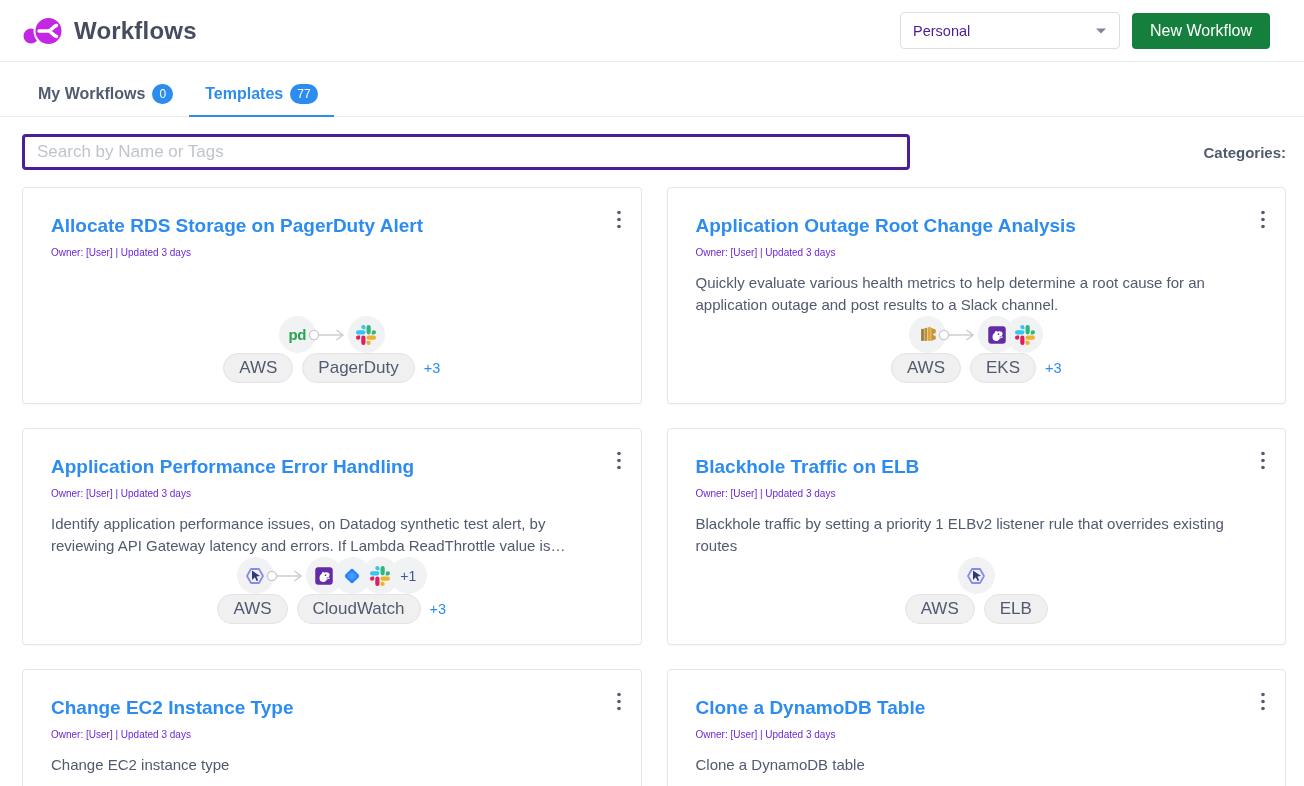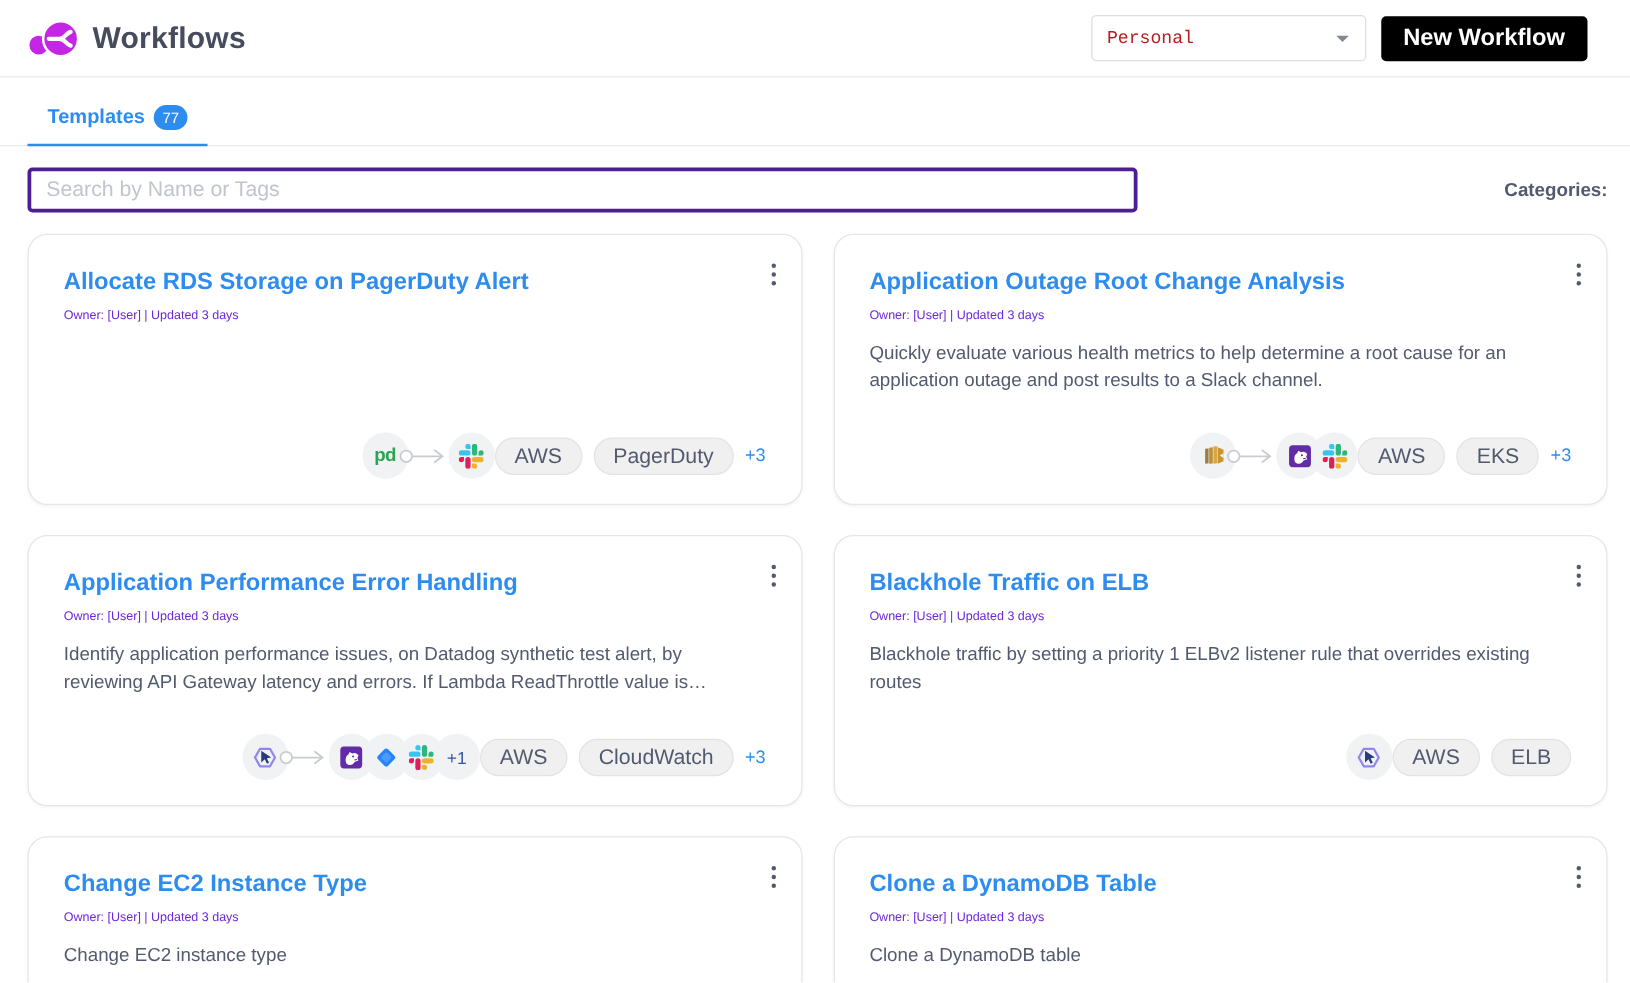--- a/index.html
+++ b/index.html
@@ -16,27 +16,27 @@
     padding: 0 34px 0 22px;
     border-bottom: 1px solid #e8eaec;
   }
   .brand { display: flex; align-items: center; gap: 10px; }
   .brand h1 { font-size: 24px; font-weight: 700; color: #464c5e; letter-spacing: .2px; }
   .topbar-right { margin-left: auto; display: flex; align-items: center; gap: 12px; }
   .select {
     display: flex; align-items: center; justify-content: space-between;
     border: 1px solid #dcdee2; border-radius: 4px;
     background: #fff; height: 37px; padding: 0 12px;
-    font-size: 14.5px; color: #b91c1c; cursor: pointer; font-family: Liberation Mono, monospace;
+    font-size: 14.5px; color: #4c1d95; cursor: pointer;
   }
   .select .caret { margin-left: 8px; }
   .workspace-select { width: 220px; }
   .btn-primary {
-    background: #000000; color: #fff; border: none; border-radius: 4px;
-    height: 36px; padding: 0 18px; font-size: 19px; font-weight: 700;
+    background: #15803d; color: #fff; border: none; border-radius: 4px;
+    height: 36px; padding: 0 18px; font-size: 16px; font-weight: 400;
     font-family: inherit; cursor: pointer;
   }
   
   .tabs {
     display: flex; align-items: flex-end;
     padding: 14px 22px 0 22px;
     border-bottom: 1px solid #e8eaec;
   }
   .tab {
     display: flex; align-items: center; gap: 7px;
@@ -72,21 +72,21 @@
   
   .grid {
     display: grid; grid-template-columns: 1fr 1fr;
     gap: 24px 25px;
     padding: 17px 18px 0 22px;
   }
   .card {
     position: relative;
     background: #fff;
     border: 1px solid #e3e6ea;
-    border-radius: 16px;
+    border-radius: 4px;
     box-shadow: 0 1px 2px rgba(0,0,0,.04);
     height: 217px;
     padding: 26px 28px 20px 28px;
     display: flex; flex-direction: column;
   }
   .kebab {
     position: absolute; top: 16px; right: 14px;
     background: none; border: none; cursor: pointer; padding: 6px;
   }
   .card-title {
@@ -94,21 +94,21 @@
     cursor: pointer; padding-right: 30px; line-height: 1.25;
   }
   .card-meta { margin-top: 9px; font-size: 10px; color: #6d28d9; }
   .card-desc {
     margin-top: 14px; font-size: 15px; color: #515a6e; line-height: 22px;
     display: -webkit-box; -webkit-line-clamp: 2; -webkit-box-orient: vertical;
     overflow: hidden;
   }
   .card-footer {
     margin-top: auto;
-    display: flex; align-items: center; justify-content: flex-end;
+    display: flex; align-items: center; justify-content: flex-end; flex-direction: column;
   }
   .svc-icons { display: flex; align-items: center; }
   .svc {
     width: 37px; height: 37px; border-radius: 50%;
     background: #f1f2f3;
     display: inline-flex; align-items: center; justify-content: center;
     flex: none;
   }
   .svc.overlap { margin-left: -9px; }
   .svc .pd-text { font-size: 15px; font-weight: 800; color: #2aa44e; letter-spacing: -0.5px; }
@@ -139,20 +139,24 @@
       <span>Personal</span>
       <svg class="caret" width="12" height="8" viewBox="0 0 12 8">
         <path d="M1 1.5 L6 6.5 L11 1.5 Z" fill="#808695"></path>
       </svg>
     </div>
     <button class="btn-primary">New Workflow</button>
   </div>
 </header>
 
 <nav class="tabs">
+  <div class="tab">
+    <span>My Workflows</span>
+    <span class="badge">0</span>
+  </div>
   <div class="tab active">
     <span>Templates</span>
     <span class="badge">77</span>
   </div>
 </nav>
 
 <div class="filter-row">
   <input class="search-input" type="text" placeholder="Search by Name or Tags" style="">
   <div class="cat-group">
     <span class="cat-label">Categories:</span>

